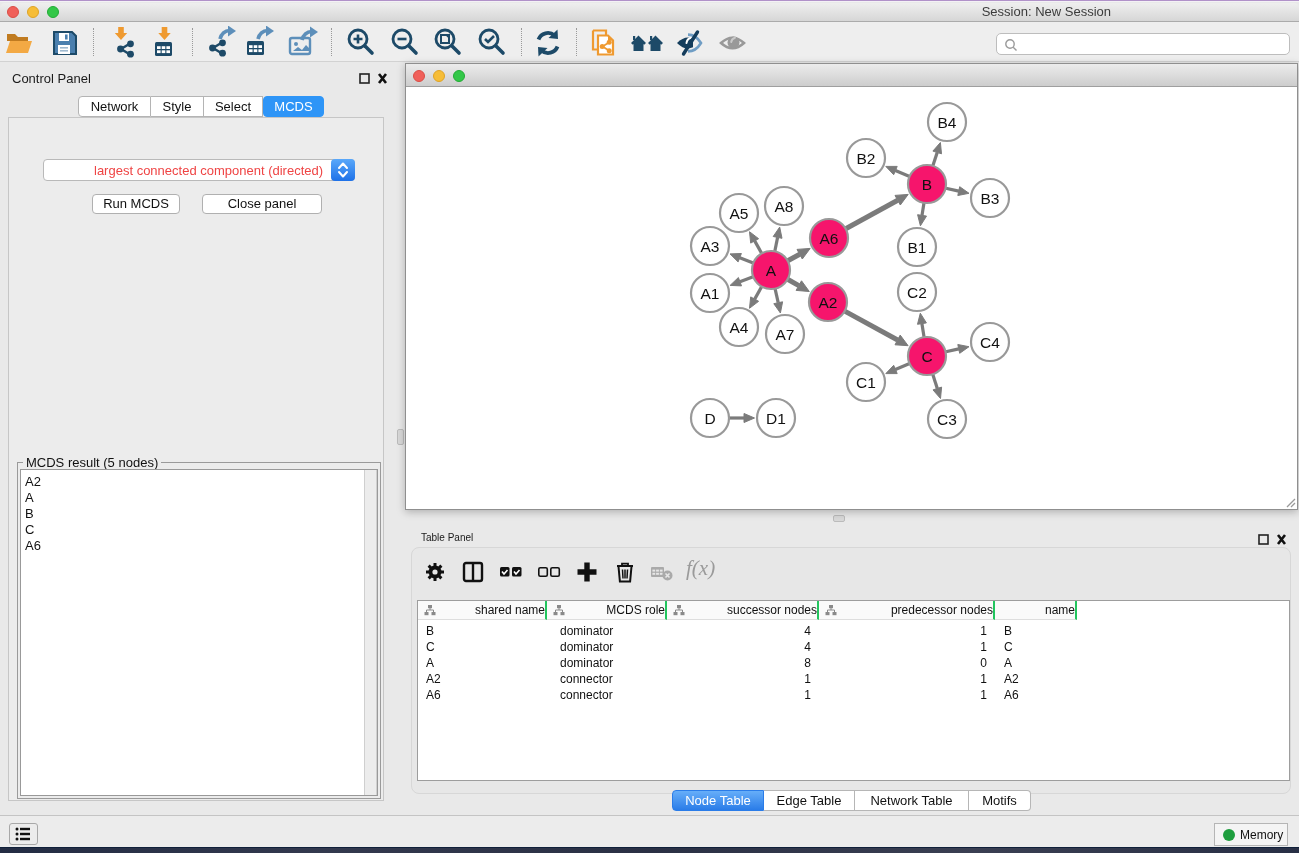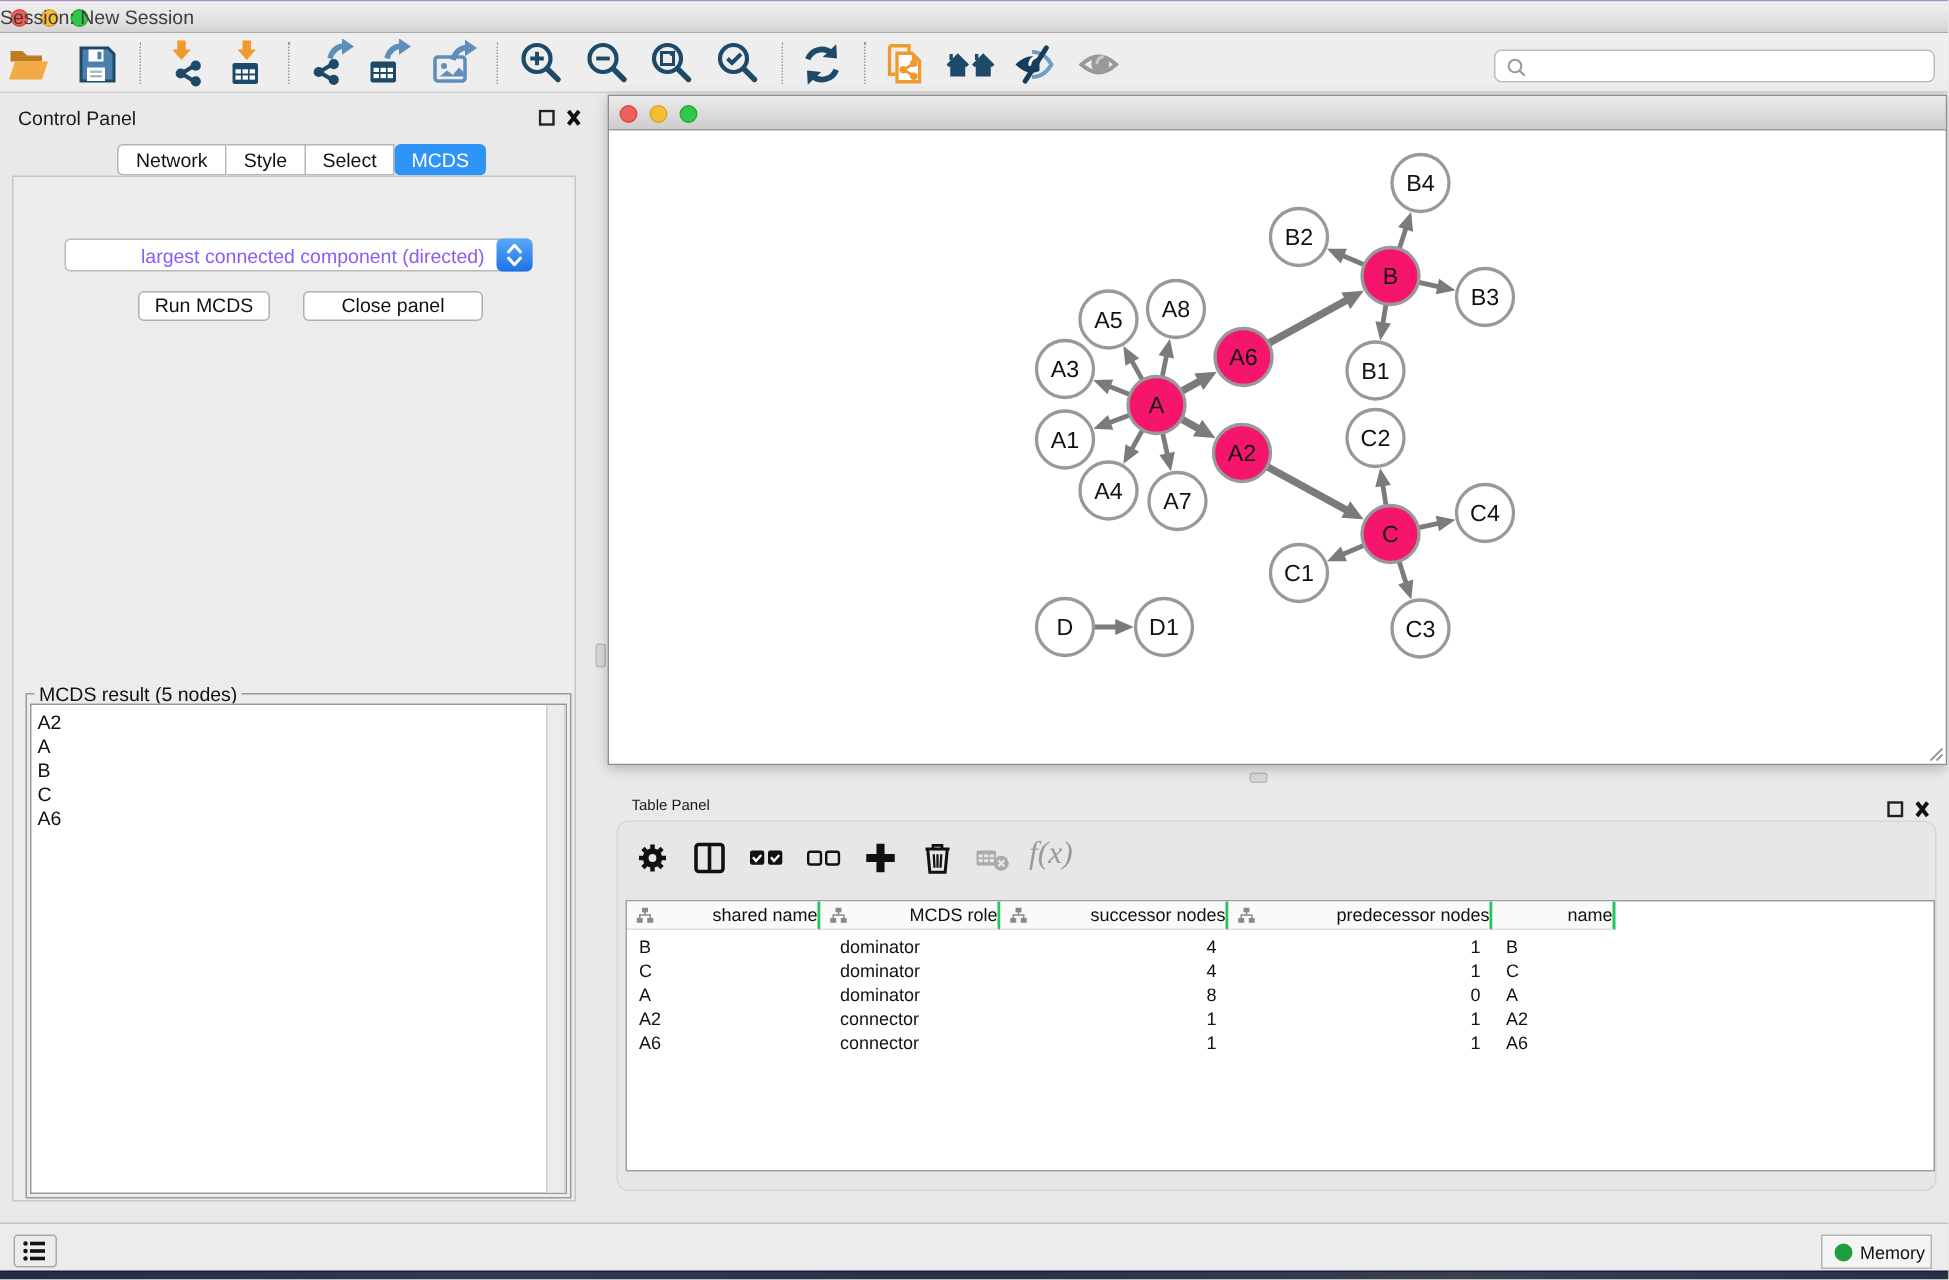--- a/index.html
+++ b/index.html
@@ -9,41 +9,41 @@
 
 
 #topstrip { left:0; top:0; width:1299px; height:2px;
   background:linear-gradient(#a78cc3,#bb98cf); border-bottom:1px solid #f4f2f6; }
 
 
 #titlebar { left:0; top:3px; width:1299px; height:19px;
   background:linear-gradient(#efefef,#d6d6d6); border-bottom:1px solid #ababab;
   border-radius:5px 5px 0 0; }
 #titlebar .tl { position:absolute; width:12px; height:12px; border-radius:50%; top:3px; }
-#title-text { left:0; top:1px; width:1093px; text-align:left; font-size:13px; color:#3c3c3c; }
+#title-text { left:18px; top:1px; width:1093px; text-align:right; font-size:13px; color:#3c3c3c; }
 
 
 #toolbar { left:0; top:22px; width:1299px; height:40px; background:#eeeeee; border-bottom:1px solid #d2d2d2; }
 .tsep { position:absolute; top:6px; height:28px; width:0; border-left:1px dotted #9a9a9a; }
 #searchbox { position:absolute; left:996px; top:11px; width:294px; height:22px; background:#fff;
   border:1px solid #bdbdbd; border-radius:5px; }
 
 
 #main { left:0; top:62px; width:1299px; height:753px; background:#e9e9e9; }
 
 
 #cp-title { left:12px; top:9px; font-size:13px; color:#1a1a1a; }
 #cp-tabs { left:78px; top:34px; height:21px; }
 .cptab { position:absolute; top:0; height:21px; background:#fff; border:1px solid #b4b4b4;
   font-size:13px; color:#111; text-align:center; line-height:19px; }
 .cptab.sel { background:#2e95f7; color:#fff; border-color:#2e95f7; border-radius:4px; }
 #cp-body { left:8px; top:55px; width:376px; height:684px; background:#ececec; border:1px solid #c6c6c6; }
 #opt-label { left:0; top:20px; width:376px; text-align:center; font-size:13px; color:#111; }
 #cp-select { left:34px; top:41px; width:312px; height:22px; background:#fff; border:1px solid #b9b9b9; border-radius:4px; }
-#cp-select .txt { position:absolute; left:10px; top:3px; font-size:13px; color:#8b5cf6;padding-left:40px; }
+#cp-select .txt { position:absolute; left:10px; top:3px; font-size:13px; color:#ef4444;padding-left:40px; }
 #cp-select .spin { position:absolute; right:-1px; top:-1px; width:24px; height:22px; border-radius:4px;
   background:linear-gradient(#5aa8fa,#1e71e8); }
 .btn { position:absolute; height:20px; background:#fff; border:1px solid #b0b0b0; border-radius:4px;
   font-size:13px; color:#111; text-align:center; line-height:18px; }
 #mcds-group { left:8px; top:344px; width:364px; height:337px; border:1px solid #9a9a9a; }
 #mcds-label { position:absolute; left:5px; top:-8px; background:#ececec; padding:0 3px; font-size:13px; color:#111; }
 #mcds-list { position:absolute; left:2px; top:6px; width:358px; height:327px; background:#fff; border:1px solid #999; }
 #mcds-list .items { position:absolute; left:4px; top:4px; font-size:13px; color:#111; line-height:16px; }
 #mcds-scroll { position:absolute; right:0px; top:0px; width:13px; height:325px; background:#ececec; border-left:1px solid #cfcfcf; border-right:1px solid #cfcfcf; }
 
@@ -501,20 +501,26 @@
 <div class="trow" style="left:142px; top:70px;">connector</div>
 <div class="trow" style="left:341px; top:70px; width:52px; text-align:right;">1</div>
 <div class="trow" style="left:517px; top:70px; width:52px; text-align:right;">1</div>
 <div class="trow" style="left:586px; top:70px;">A2</div>
 <div class="trow" style="left:8px; top:86px;">A6</div>
 <div class="trow" style="left:142px; top:86px;">connector</div>
 <div class="trow" style="left:341px; top:86px; width:52px; text-align:right;">1</div>
 <div class="trow" style="left:517px; top:86px; width:52px; text-align:right;">1</div>
 <div class="trow" style="left:586px; top:86px;">A6</div>
   </div>
+  <div class="abs" id="tp-tabs">
+    <div class="tptab sel" style="left:672px; width:92px; border-radius:4px 0 0 4px;">Node Table</div>
+    <div class="tptab" style="left:764px; width:91px; border-left:none;">Edge Table</div>
+    <div class="tptab" style="left:855px; width:114px; border-left:none;">Network Table</div>
+    <div class="tptab" style="left:969px; width:62px; border-radius:0 4px 4px 0; border-left:none;">Motifs</div>
+  </div>
 </div>
 
 <div class="abs" id="statusbar">
   <div id="listbtn">
     <svg width="27" height="20" viewBox="0 0 27 20">
       <circle cx="7" cy="5" r="1.5" fill="#111"></circle>
         <rect x="10" y="3.8" width="10" height="2.4" fill="#111"></rect>
       <circle cx="7" cy="10" r="1.5" fill="#111"></circle>
         <rect x="10" y="8.8" width="10" height="2.4" fill="#111"></rect>
       <circle cx="7" cy="15" r="1.5" fill="#111"></circle>

